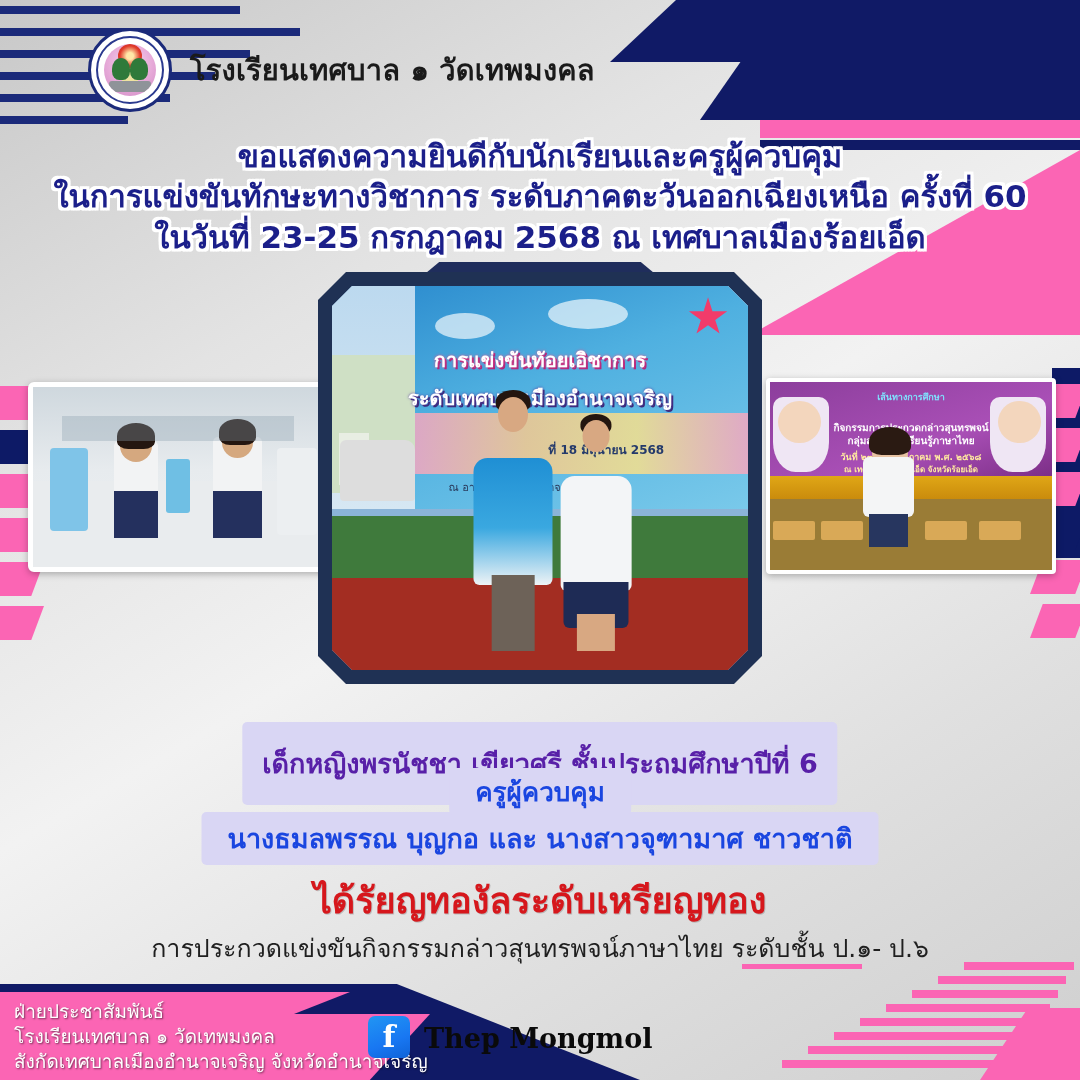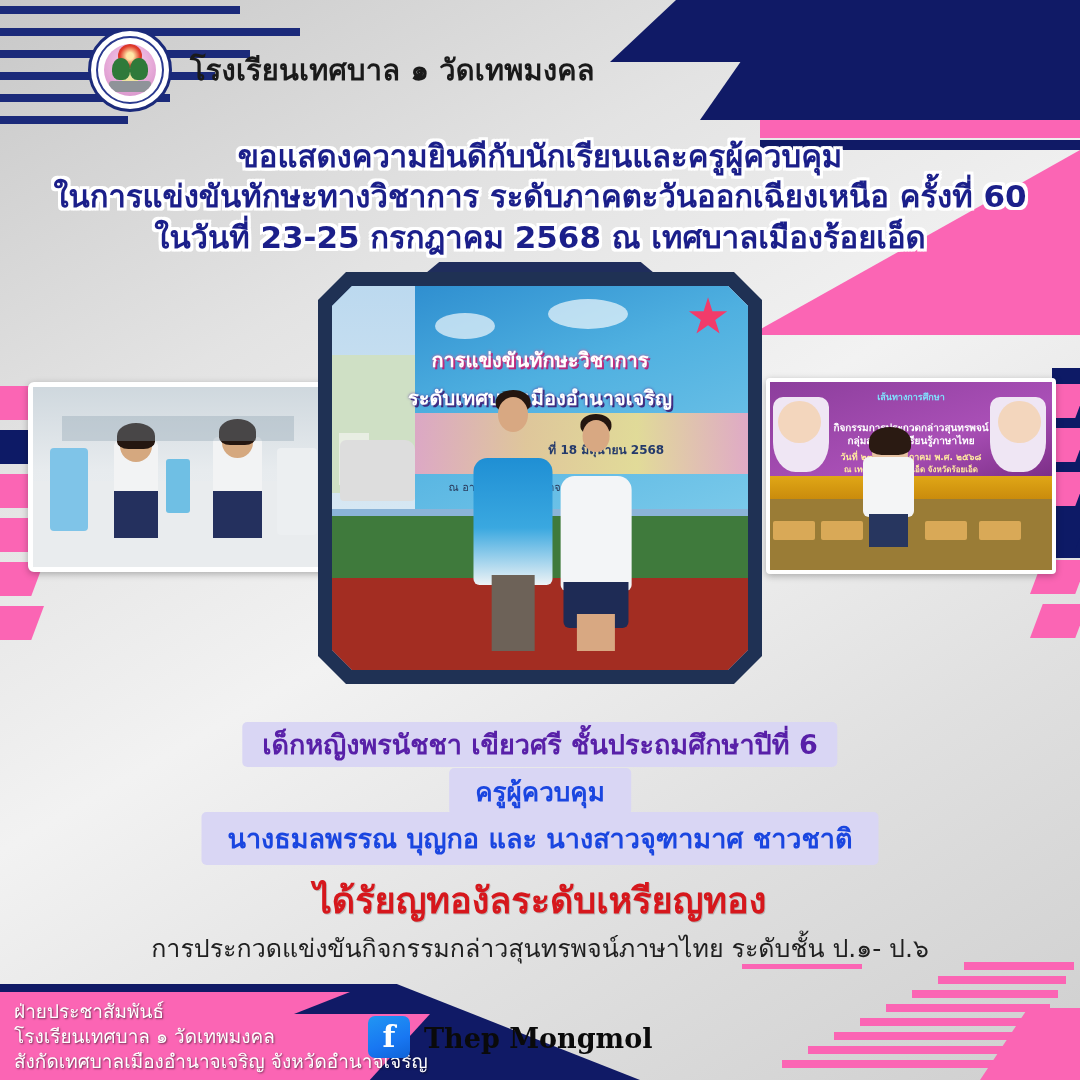--- a/index.html
+++ b/index.html
@@ -176,21 +176,21 @@
   .cp-pB{ position:absolute; left:55%; bottom:5%; width:17%; height:60%;}
   .p-head{ position:absolute; left:50%; transform:translateX(-50%); top:0; width:38%; padding-bottom:44%; border-radius:50%; background:#d8a882;}
   .p-hair{ position:absolute; left:50%; transform:translateX(-50%); top:-3%; width:44%; padding-bottom:30%; border-radius:50% 50% 40% 40%; background:#23150f;}
   .p-body{ position:absolute; left:50%; transform:translateX(-50%); top:24%; width:100%; height:50%; border-radius:14px 14px 6px 6px;}
   .p-skirt{ position:absolute; left:50%; transform:translateX(-50%); top:70%; width:92%; height:20%; background:#1e2b55; border-radius:0 0 6px 6px;}
   .p-legs{ position:absolute; left:50%; transform:translateX(-50%); bottom:0; width:54%; height:16%; background:#d8a882;}
 
   
   .name-bar{
     position:absolute; left:50%; transform:translateX(-50%);
-    background:#d9d6f4; border-radius:5px; padding:1px 20px;
+    background:#d9d6f4; border-radius:5px; padding:20px 20px;
     font-size:27px; font-weight:700; color:#5820a8; white-space:nowrap;
     text-align:center;
   }
   .bar-student{ top:722px; }
   .bar-label{ top:768px; background:#d9d6f4; color:#1a46e0; font-size:26px; padding:3px 26px; }
   .bar-teacher{ top:812px; color:#1a46e0; font-size:27px; padding:5px 26px; }
 
   .gold-award{
     position:absolute; left:50%; transform:translateX(-50%); top:872px;
     font-size:36px; font-weight:700; color:#d6171c; white-space:nowrap;
@@ -361,21 +361,21 @@
     <div class="photo-center">
       <div class="cp-sky"></div>
       <div class="cp-bldg"></div>
       <div class="cp-car"></div>
       <div class="cp-banner">
         <span class="blob" style="left:6%;top:12%;width:60px;height:26px;"></span>
         <span class="blob" style="left:40%;top:6%;width:80px;height:30px;"></span>
         <span class="cp-star"></span>
       </div>
       <div class="cp-stripe"></div>
-      <div class="cp-t1">การแข่งขันทักษะวิชาการ</div>
+      <div class="cp-t1">การแข่งขันทัอยเอิชาการ</div>
       <div class="cp-t2">ระดับเทศบาลเมืองอำนาจเจริญ</div>
       <div class="cp-t3">ที่ 18 มิถุนายน 2568</div>
       <div class="cp-t4">ณ อาคาร...เมืองอำนาจเจริญ</div>
       <div class="cp-grass"></div>
       <div class="cp-floor"></div>
 
       <div class="cp-pA">
         <span class="p-hair"></span>
         <span class="p-head"></span>
         <span class="p-body" style="background:linear-gradient(#1f8fd4,#3aa8e0 55%,#eef3f6);"></span>

